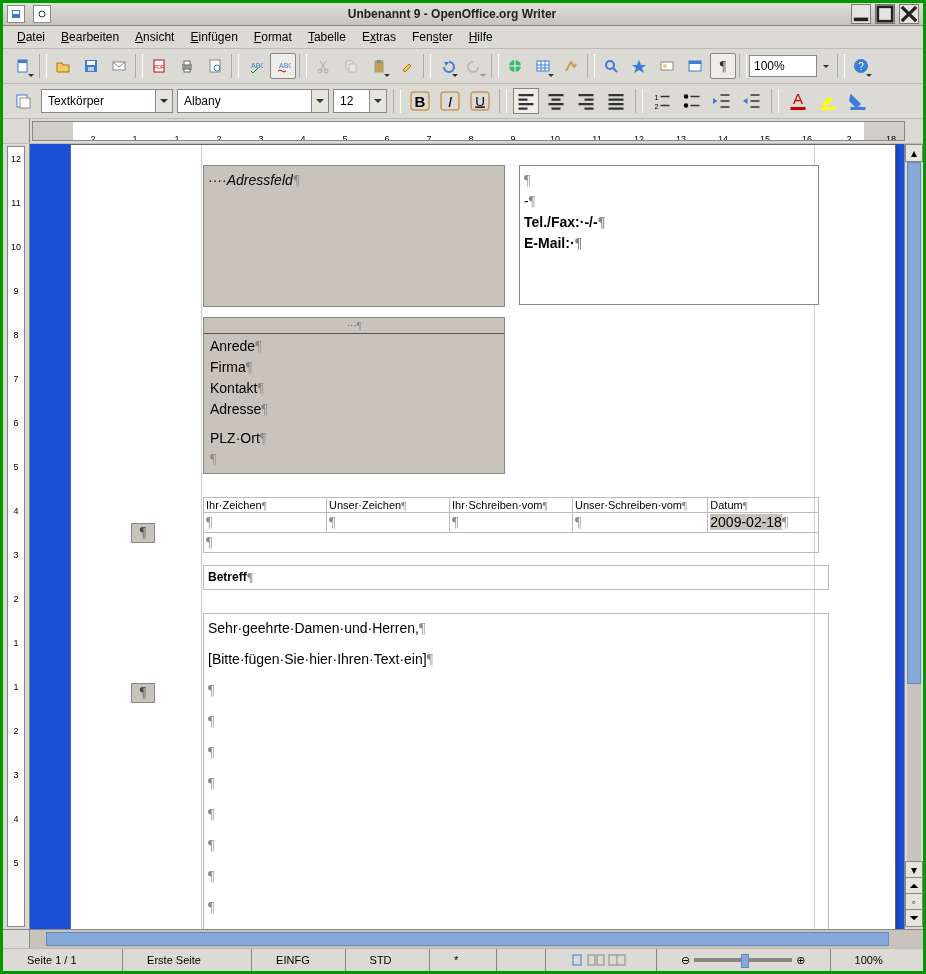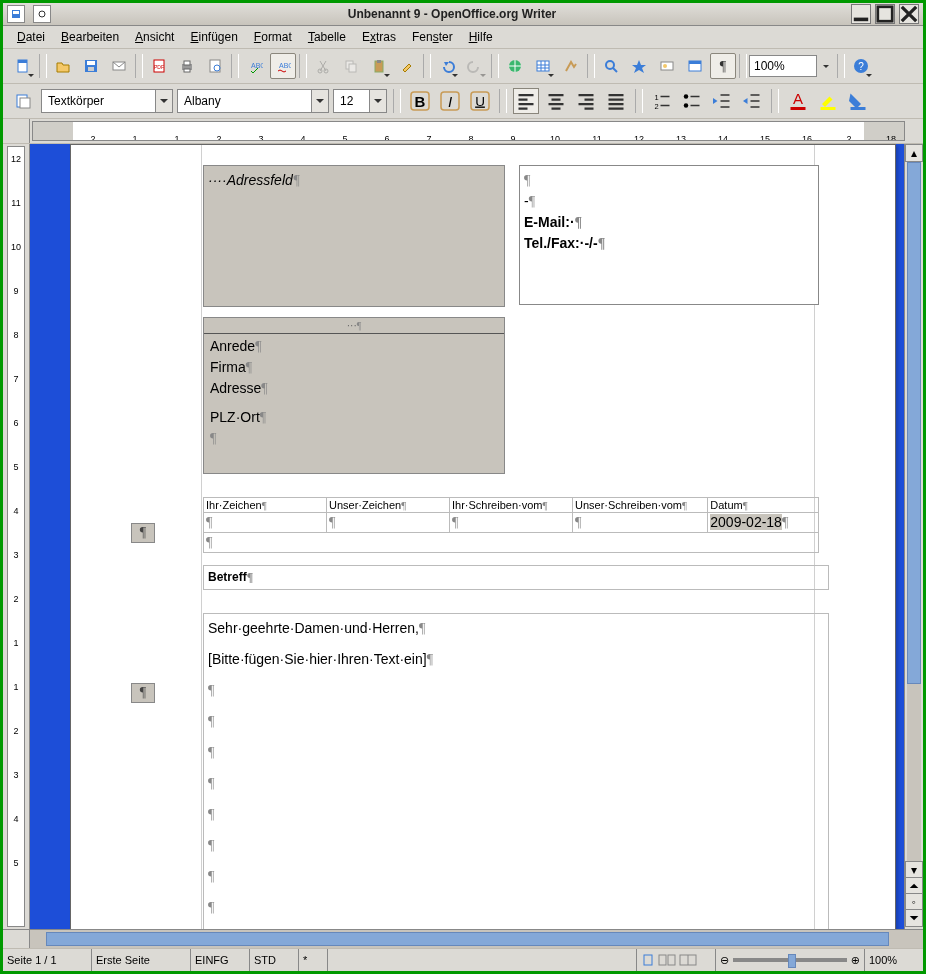--- a/index.html
+++ b/index.html
@@ -42,21 +42,21 @@
 .p{font-size:14px;line-height:20px}
 .vscroll{width:18px;background:#dcdad5;border-left:1px solid #888;position:relative;flex:none}
 .vscroll .track{position:absolute;left:2px;right:2px;top:18px;bottom:18px;background:#c8c4bc}
 .vscroll .thumb{position:absolute;left:2px;right:2px;background:#84a8d8;border:1px solid #6688bb}
 .vscroll .sbtn{position:absolute;left:0;right:0;height:16px;background:#e6e4df;border:1px solid #888;display:flex;align-items:center;justify-content:center}
 .hscroll{height:18px;background:#dcdad5;border-top:1px solid #888;display:flex;flex:none}
 .hscroll .corner{width:26px;border-right:1px solid #888}
 .hscroll .track{flex:1;position:relative;background:#c8c4bc}
 .hscroll .thumb{position:absolute;top:2px;bottom:2px;background:#84a8d8;border:1px solid #6688bb}
 .statusbar{height:22px;display:flex;align-items:center;background:#dcdad5;border-top:1px solid #bfbbb2;font-size:11px;flex:none}
-.statusbar .cell{padding:0 4px;border-right:1px solid #888;height:100%;display:flex;align-items:center}
+.statusbar .cell{padding:0 24px;border-right:1px solid #888;height:100%;display:flex;align-items:center}
 .anchor-icon{position:absolute;width:22px;height:18px;background:#c8c4bc;border:1px solid #888;display:flex;align-items:center;justify-content:center;font-family:serif;font-size:14px;color:#444}
 </style>
 </head>
 <body>
 
 <div class="window">
 
   <div class="titlebar">
     <div class="sys">
         <svg viewBox="0 0 10 10">
@@ -429,29 +429,30 @@
         <div class="margin-line" style="left:130px;top:0;width:1px;height:100%"></div>
         <div class="margin-line" style="right:80px;top:0;width:1px;height:100%"></div>
 
         <div style="position:absolute;left:132px;top:20px;width:300px;height:140px;background:#c8c4bc;border:1px solid #888">
           <div class="p" style="padding:4px;font-style:italic"><span>····Adressfeld</span><span class="pilcrow">¶</span></div>
         </div>
 
         <div style="position:absolute;left:448px;top:20px;width:300px;height:140px;background:#fff;border:1px solid #888;padding:4px;box-sizing:border-box">
           <div class="p"><span class="pilcrow">¶</span></div>
           <div class="p">-<span class="pilcrow">¶</span></div>
+          <div class="p" style="font-weight:bold"><span>Tel./Fax:·-/-</span><span class="pilcrow">¶</span></div>
           <div class="p" style="font-weight:bold"><span>E-Mail:·</span><span class="pilcrow">¶</span></div>
-          <div class="p" style="font-weight:bold"><span>Tel./Fax:·-/-</span><span class="pilcrow">¶</span></div>
         </div>
 
         <div style="position:absolute;left:132px;top:172px;width:300px;height:155px;background:#c8c4bc;border:1px solid #888">
           <div style="text-align:center;border-bottom:1px solid #555;font-size:10px;color:#666;padding:2px">···<span class="pilcrow">¶</span></div>
           <div style="padding:2px 6px">
             <div class="p"><span>Anrede</span><span class="pilcrow">¶</span></div>
             <div class="p"><span>Firma</span><span class="pilcrow">¶</span></div>
+            <div class="p"><span>Kontakt</span><span class="pilcrow">¶</span></div>
             <div class="p"><span>Adresse</span><span class="pilcrow">¶</span></div>
             <div class="p" style="margin-top:8px"><span>PLZ·Ort</span><span class="pilcrow">¶</span></div>
             <div class="p"><span class="pilcrow">¶</span></div>
           </div>
         </div>
 
         <div style="position:absolute;left:132px;top:352px;width:616px">
           <table style="width:100%;border-collapse:collapse;font-size:11px">
             <tbody>
                 <tr>

